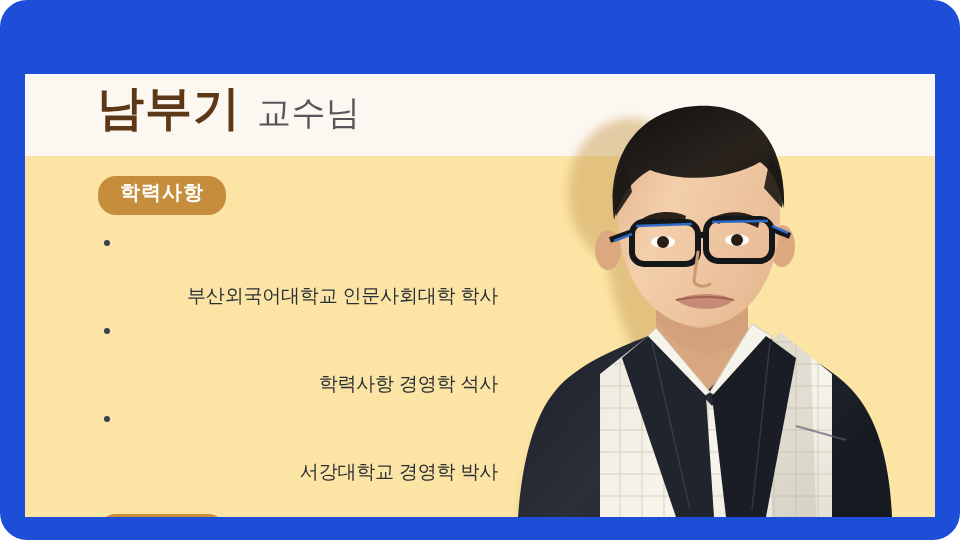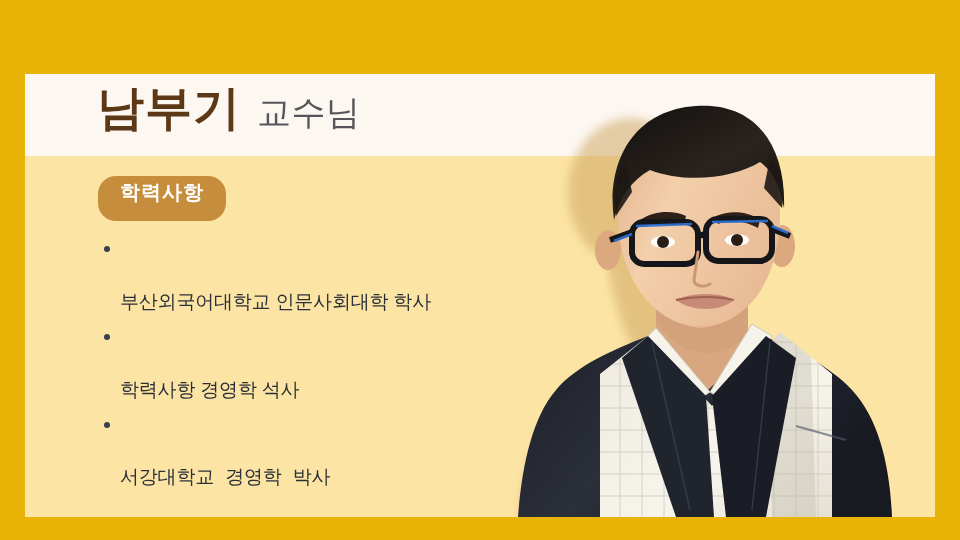--- a/index.html
+++ b/index.html
@@ -11,21 +11,22 @@
     width: 960px;
     height: 540px;
     overflow: hidden;
     font-family: "Liberation Sans", "DejaVu Sans", sans-serif;
   }
 
   #stage {
     position: relative;
     width: 960px;
     height: 540px;
-    background: #eab308;
+    background: #1d4ed8;
+    border-radius: 27px;
   }
 
   
   .card {
     position: absolute;
     left: 25px;
     top: 74px;
     width: 910px;
     height: 443px;
     overflow: hidden;
@@ -83,41 +84,42 @@
   .section { margin-bottom: 28px; }
   .section:last-child { margin-bottom: 0; }
 
   .badge {
     display: inline-block;
     background: #c68e3c;
     color: #ffffff;
     font-size: 20px;
     font-weight: 700;
     letter-spacing: 1px;
-    padding: 5px 22px 18px 22px;
+    padding: 5px 22px 12px 22px;
     border-radius: 18px;
     line-height: 1.12;
   }
 
   .bullets {
     list-style: none;
     margin: 14px 0 0 0;
     padding: 0;
+    text-align: right;
   }
   .bullets li {
     position: relative;
     padding-left: 22px;
     margin-bottom: 7px;
     font-size: 19px;
     line-height: 1.42;
     color: #2b3038;
     letter-spacing: -0.2px;
     white-space: pre-line;
   }
-  .bullets li:last-child { margin-bottom: 12px; font-family: Liberation Mono, monospace; }
+  .bullets li:last-child { margin-bottom: 12px; }
   .bullets li .dot {
     position: absolute;
     left: 6px;
     top: 11px;
     width: 6px;
     height: 6px;
     border-radius: 50%;
     background: #37404e;
   }
 

